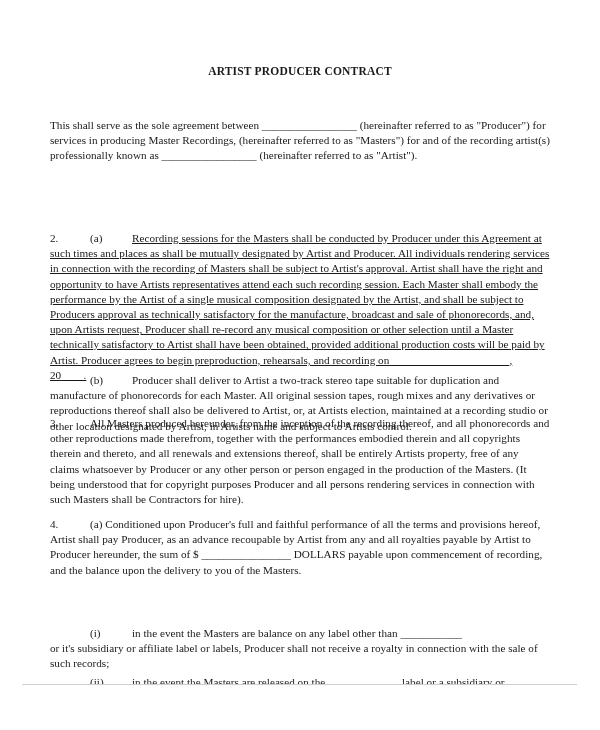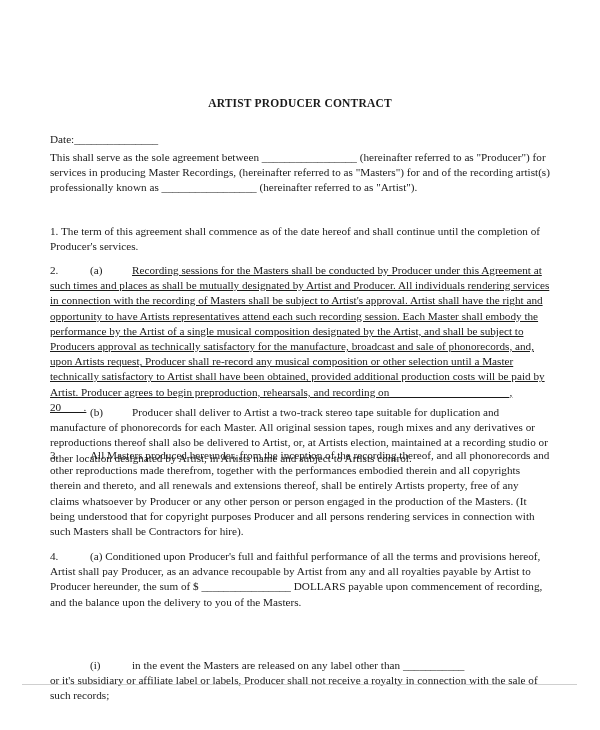--- a/index.html
+++ b/index.html
@@ -1,53 +1,54 @@
 <!DOCTYPE html>
 <html><head>
   <meta charset="utf-8">
   <style>
     html, body { margin: 0; padding: 0; background: #ffffff; }
     body { width: 600px; height: 730px; position: relative; overflow: hidden;
            font-family: "Liberation Serif", serif; color: #1a1a1a; font-size: 11.2px; }
-    .page { position: absolute; left: 0; top: 0; width: 600px; height: 685px; overflow: hidden; margin-top: 32px; }
+    .page { position: absolute; left: 0; top: 0; width: 600px; height: 685px; overflow: hidden; }
     .title { position: absolute; top: 65px; left: 0; width: 600px; text-align: center;
              font-weight: bold; font-size: 11.5px; letter-spacing: 0.2px; }
     .p { position: absolute; left: 50px; width: 500px; line-height: 15.2px; margin: 0; }
     .tab { display: inline-block; }
     .rule { position: absolute; left: 22px; width: 555px; top: 684px; height: 1px; background: #cfcfcf; }
   </style>
 </head>
 <body>
 
 <div class="page">
   <div class="title">ARTIST PRODUCER CONTRACT</div>
 
-  <p class="p" style="top:100px;">Date:_______________</p>
 
   <p class="p" style="top:118px;">This  shall serve as the sole agreement between _________________ (hereinafter referred to as "Producer") for services in producing Master Recordings, (hereinafter referred to as "Masters") for and of the recording artist(s) professionally known as _________________ (hereinafter referred to as "Artist").</p>
 
-  <p class="p" style="top:192px;">1.   The term of this agreement shall commence as of the date hereof and shall continue until the completion of Producer's services.</p>
 
   <p class="p" style="top:231px;text-decoration:underline;">
     <span class="tab" style="width:40px;">2.</span><span class="tab" style="width:42px;">(a)</span><span>Recording sessions for the Masters shall be conducted by Producer under this Agreement at such times and places as shall be mutually designated by Artist and Producer.  All individuals rendering services in connection with the recording of Masters shall be subject to Artist's approval.  Artist shall have the right and opportunity to have Artists representatives attend each such recording session.  Each Master shall embody the performance by the Artist of a single musical composition designated by the Artist, and shall be subject to Producers approval as technically satisfactory for the manufacture, broadcast and sale of phonorecords, and, upon Artists request, Producer shall re-record any musical composition or other selection  until a Master technically satisfactory to Artist shall have been obtained, provided additional production costs will be paid by Artist.  Producer agrees to begin preproduction, rehearsals, and recording on _____________________, 20____.</span>
   </p>
 
   <p class="p" style="top:373px;">
     <span class="tab" style="width:40px;"></span><span class="tab" style="width:42px;">(b)</span><span>Producer shall deliver to Artist a two-track stereo tape suitable for duplication and manufacture of phonorecords for each Master. All original session tapes, rough mixes and any derivatives or reproductions thereof shall also be delivered to Artist, or, at Artists election, maintained at a recording studio or other location designated by Artist, in Artists name and subject to Artists control.</span>
   </p>
 
   <p class="p" style="top:416px;">
     <span class="tab" style="width:40px;">3.</span><span>All Masters produced hereunder, from the inception of the recording thereof, and all phonorecords and other reproductions made therefrom, together with the performances embodied therein and all copyrights therein and thereto, and all renewals and  extensions thereof, shall be entirely Artists property, free of any claims whatsoever by Producer or any other person or person engaged in the production of the Masters. (It being understood that for copyright purposes Producer and all persons rendering services in connection with such Masters shall be Contractors for hire).</span>
   </p>
 
   <p class="p" style="top:517px;">
     <span class="tab" style="width:40px;">4.</span><span>(a)  Conditioned upon Producer's full and faithful performance of all the terms and provisions hereof, Artist shall pay Producer, as an advance recoupable by Artist from any and all royalties payable by Artist to Producer hereunder, the sum of  $ ________________ DOLLARS payable upon commencement of recording, and the balance upon the delivery to you of the Masters.</span>
   </p>
 
 
   <p class="p" style="top:626px;">
-    <span class="tab" style="width:40px;"></span><span class="tab" style="width:42px;">(i)</span><span>in the event the Masters are released on any label  other than ___________</span><br>
+    <span class="tab" style="width:40px;"></span><span class="tab" style="width:42px;">(i)</span><span>in the event the Masters are balance on any label  other than ___________</span><br>
     <span>or it's subsidiary or affiliate label or labels, Producer shall not receive a royalty in connection with the sale of such records;</span>
   </p>
 
+  <p class="p" style="top:675px;">
+    <span class="tab" style="width:40px;"></span><span class="tab" style="width:42px;">(ii)</span><span class="tab" style="width:270px;">in the event the Masters are released on the</span><span>label or a subsidiary or</span>
+  </p>
 </div>
 
 <div class="rule"></div>
 
 </body></html>

